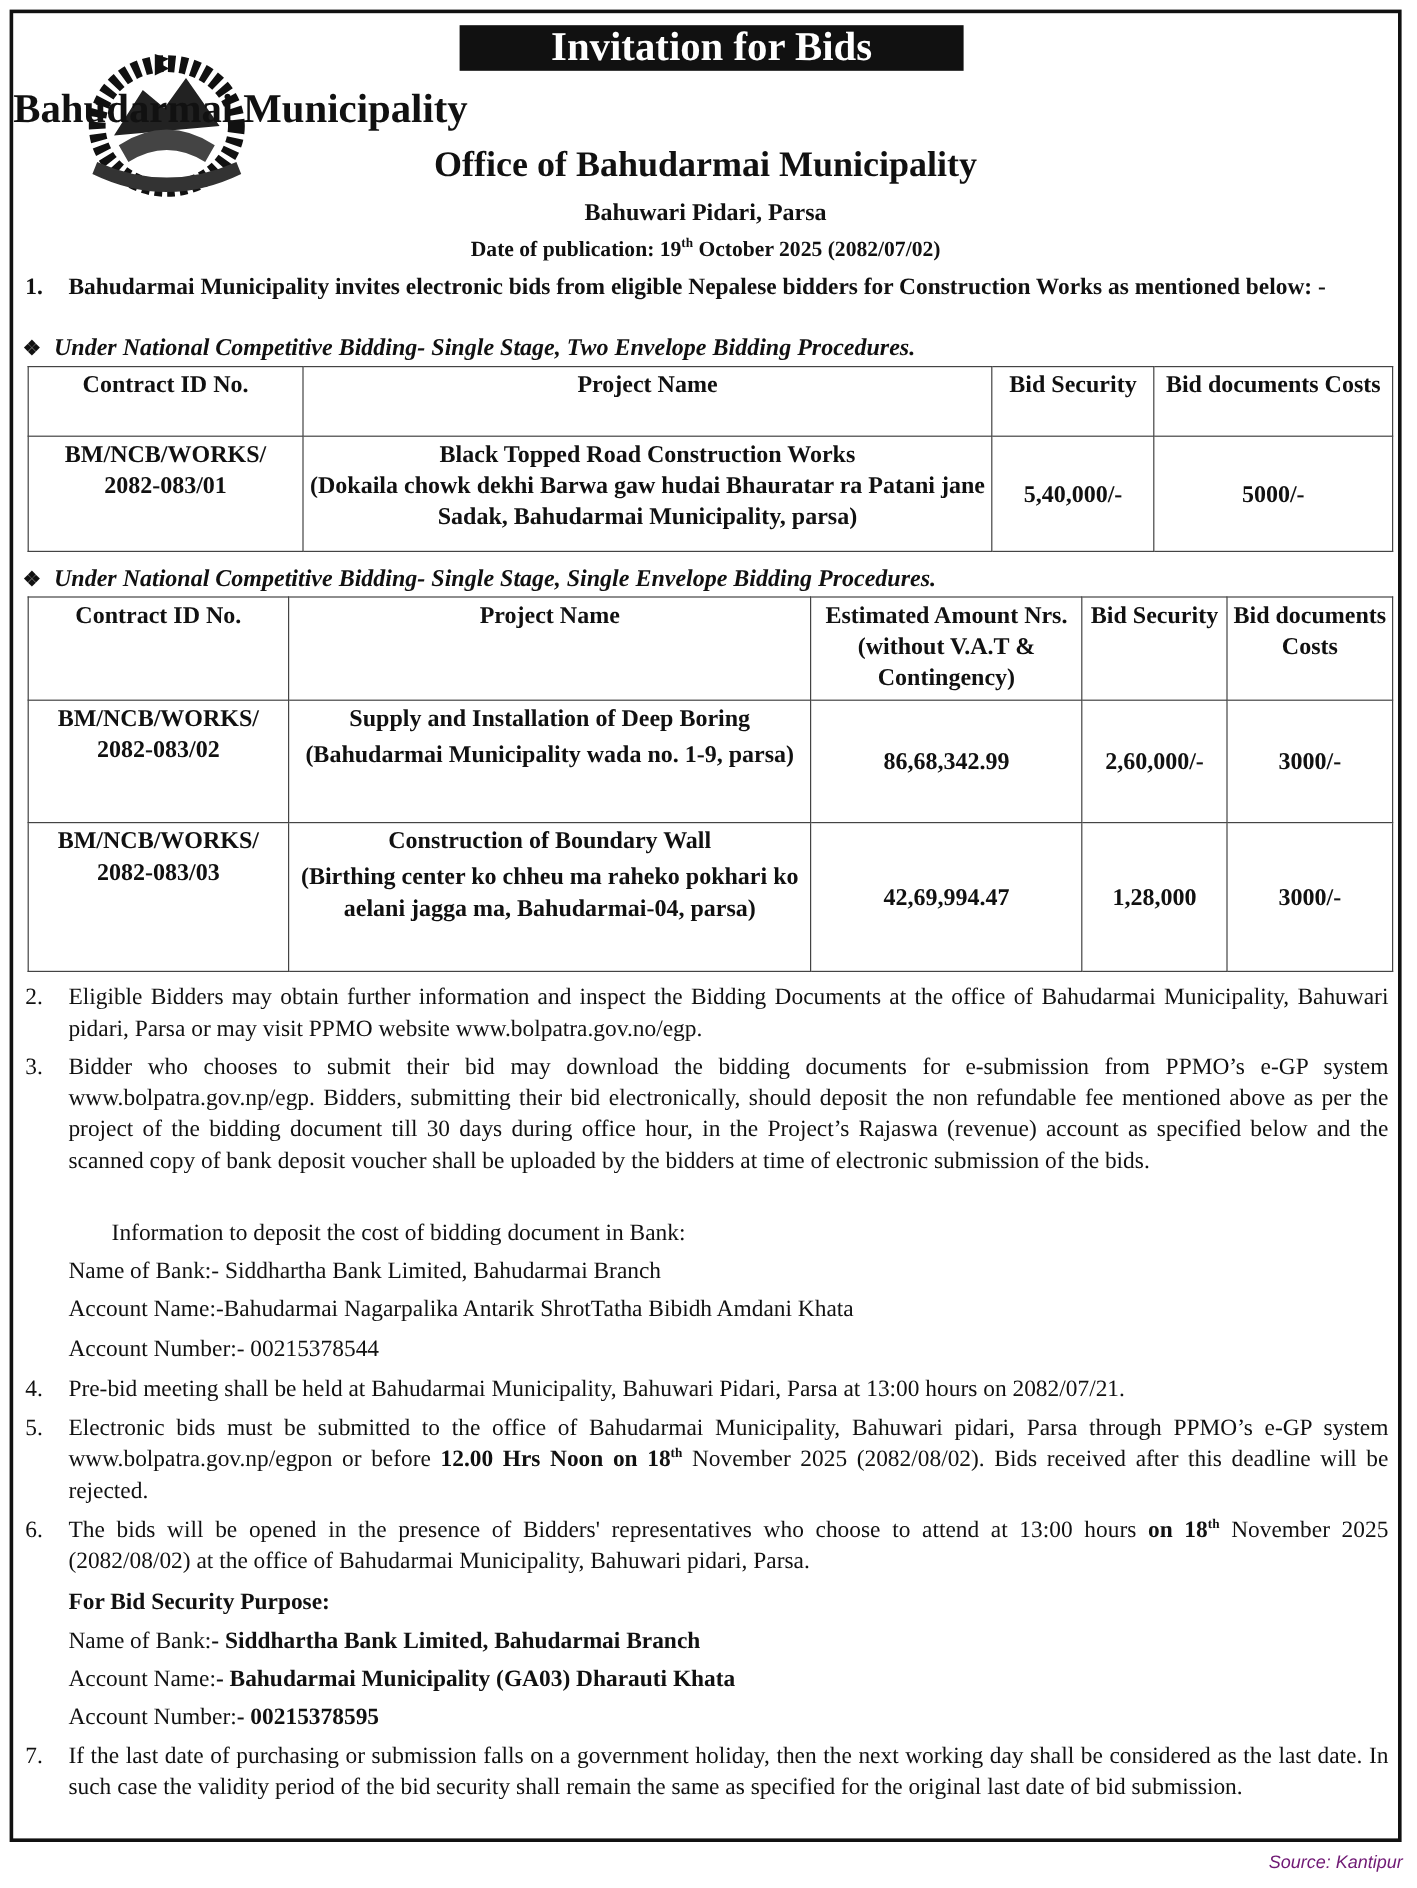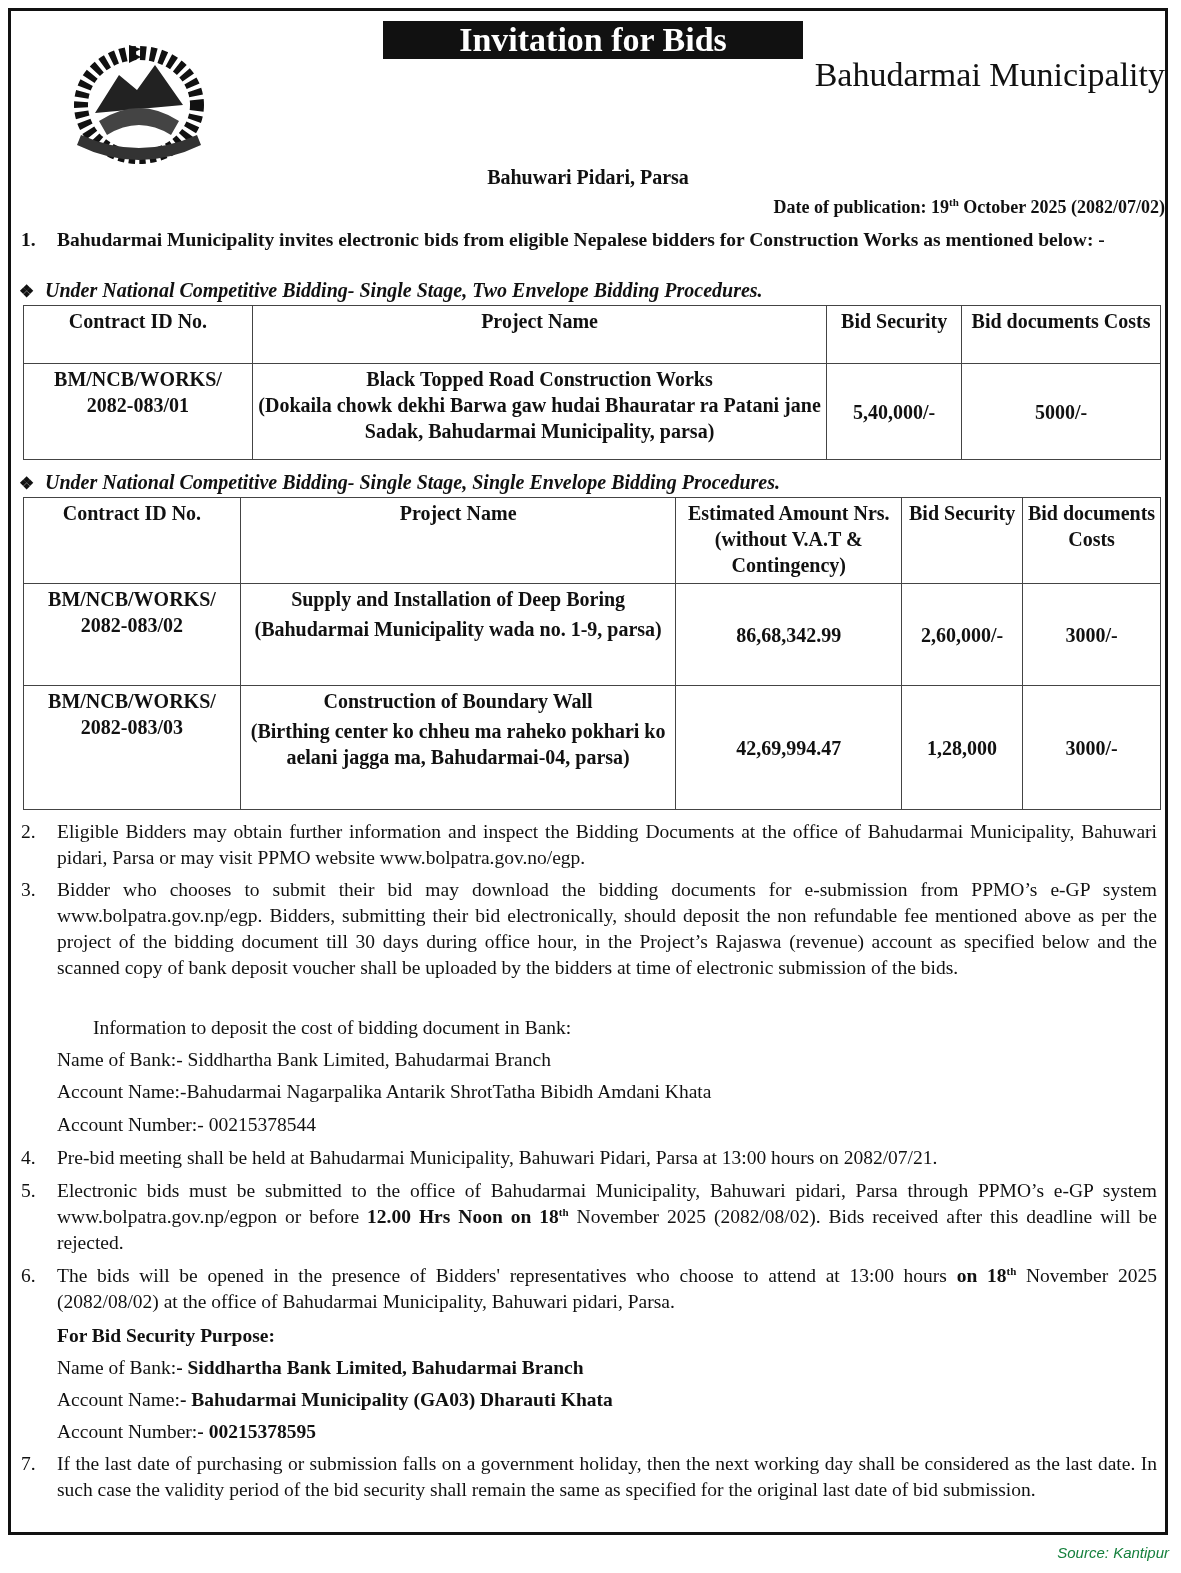--- a/index.html
+++ b/index.html
@@ -10,59 +10,60 @@
   .frame {
     position: absolute; left: 8px; top: 8px; width: 1160px; height: 1527px;
     border: 3px solid #111; box-sizing: border-box; background: #fff;
   }
   .emblem { position: absolute; left: 48px; top: 24px; width: 160px; height: 130px; }
   .title-box {
     position: absolute; left: 372px; top: 10px; width: 420px; height: 38px;
     background: #111; color: #fff; text-align: center;
     font-weight: bold; font-size: 34px; line-height: 38px;
   }
-  .h1 { position: absolute; left: 0; width: 100%; text-align: right; top: 45px; font-size: 34px; font-weight: normal; }
+  .h1 { position: absolute; left: 0; width: 100%; text-align: left; top: 62px; font-size: 34px; font-weight: bold; }
   .h2 { position: absolute; left: 0; width: 100%; text-align: center; top: 110px; font-size: 30px; font-weight: bold; }
   .h3 { position: absolute; left: 0; width: 100%; text-align: center; top: 155px; font-size: 20px; font-weight: bold; }
-  .h4 { position: absolute; left: 0; width: 100%; text-align: right; top: 186px; font-size: 18px; font-weight: bold; }
+  .h4 { position: absolute; left: 0; width: 100%; text-align: center; top: 186px; font-size: 18px; font-weight: bold; }
   sup { font-size: 11px; vertical-align: super; line-height: 0; }
 
   .para { position: absolute; left: 8px; right: 8px; font-size: 19.5px; line-height: 26px; text-align: justify; }
   .num { position: absolute; left: 2px; width: 30px; }
   .ptext { margin-left: 38px; }
   .bold { font-weight: bold; }
   .italic-head { position: absolute; left: 8px; font-size: 20px; font-weight: bold; font-style: italic; }
   .diamond { display: inline-block; width: 26px; font-style: normal; font-size: 17px; }
 
   table.bids { position: absolute; left: 12px; border-collapse: collapse; font-weight: bold; font-size: 20px; line-height: 26px; }
   table.bids td, table.bids th { border: 1.5px solid #444; text-align: center; vertical-align: top; padding: 2px 4px; font-weight: bold; }
   table.bids td.mid { vertical-align: middle; }
 
   .bank { position: absolute; left: 46px; font-size: 19.5px; line-height: 26px; }
-  .source { position: absolute; right: 12px; top: 1544px; font-family: "Liberation Sans", sans-serif; font-style: italic; font-size: 15px; color: #15803d; }
+  .source { position: absolute; right: 12px; top: 1544px; font-family: "Liberation Sans", sans-serif; font-style: italic; font-size: 15px; color: #701a75; }
   .wm { position: absolute; pointer-events: none; opacity: 0.14; }
 </style>
 </head>
 <body>
 
 <div class="wm" style="left:300px;top:300px;transform:rotate(-60deg);font-family:'Liberation Sans',sans-serif;font-weight:bold;font-size:90px;color:#2b6cc4;">Suchana</div>
 <div class="wm" style="left:360px;top:1250px;transform:rotate(-60deg);font-family:'Liberation Sans',sans-serif;font-weight:bold;font-size:90px;color:#2b6cc4;">Suchana</div>
 
 <div class="frame">
 
   <svg class="emblem" viewBox="0 0 160 130">
     <ellipse cx="80" cy="70" rx="58" ry="52" fill="none" stroke="#111" stroke-width="14" stroke-dasharray="6 4"></ellipse>
     <path d="M36 78 L60 40 L78 55 L96 30 L124 70 Z" fill="#222"></path>
     <path d="M40 86 Q80 60 120 86 L112 100 Q80 80 48 100 Z" fill="#444"></path>
     <path d="M70 10 L70 28 L82 22 L74 18 L82 14 Z" fill="#111"></path>
     <path d="M18 110 Q80 140 142 110 L138 100 Q80 126 22 100 Z" fill="#333"></path>
   </svg>
 
   <div class="title-box">Invitation for Bids</div>
   <div class="h1">Bahudarmai Municipality</div>
+  <div class="h2">Office of Bahudarmai Municipality</div>
   <div class="h3">Bahuwari Pidari, Parsa</div>
   <div class="h4"><span>Date of publication: 19</span><sup>th</sup><span> October 2025 (2082/07/02)</span></div>
 
   <div class="para bold" style="top:216px;">
     <span class="num">1.</span>
     <div class="ptext">Bahudarmai Municipality invites electronic bids from eligible Nepalese bidders for Construction Works as mentioned below: -</div>
   </div>
 
   <div class="italic-head" style="top:268px;">
     <span class="diamond">❖</span><span>Under National Competitive Bidding- Single Stage, Two Envelope Bidding Procedures.</span>

